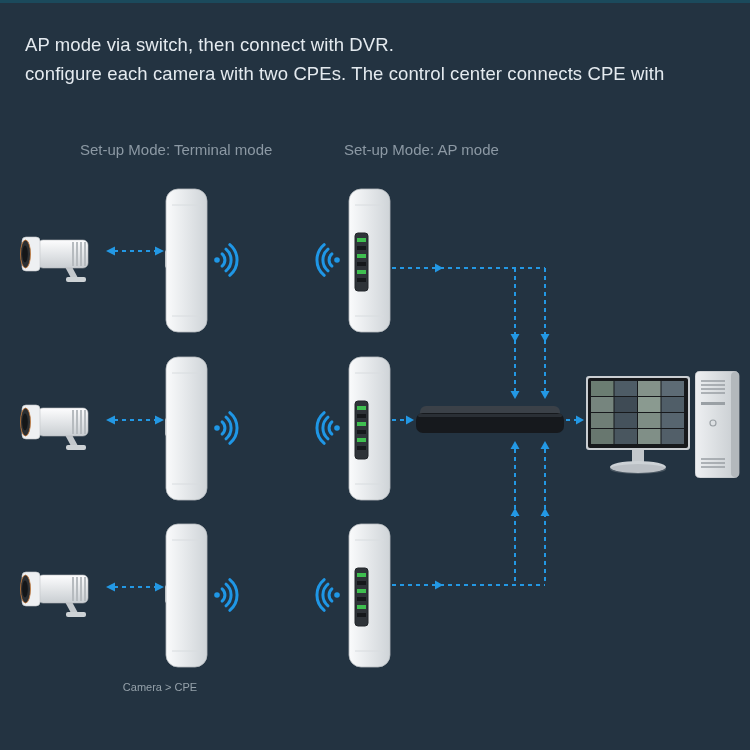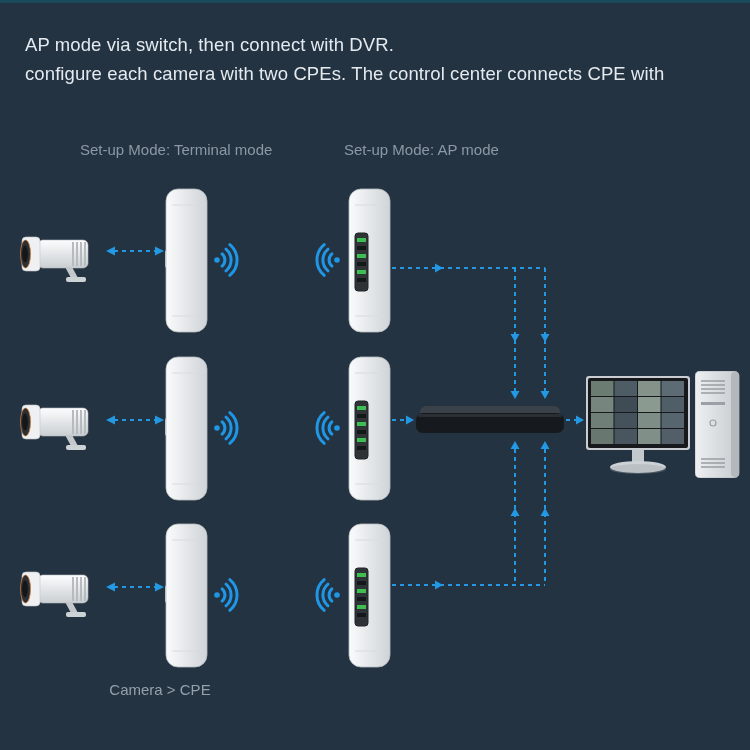--- a/index.html
+++ b/index.html
@@ -23,21 +23,21 @@
     letter-spacing:0.1px;
   }
   .mode-label{
     position:absolute;top:141px;
     color:#8c99a4;font-size:15px;
   }
   .mode-left{left:52px;margin-left:28px;}
   .mode-right{left:344px;}
   .caption{
     position:absolute;top:681px;
-    color:#95a1aa;font-size:15px;text-align:center;
+    color:#95a1aa;font-size:11px;text-align:center;
   }
   .caption-left{left:35px;width:250px;}
   .caption-right{left:300px;width:390px;}
   .abs{position:absolute;}
   svg{display:block;}
   .lines{position:absolute;left:0;top:0;pointer-events:none;}
 </style>
 </head>
 <body>
 

